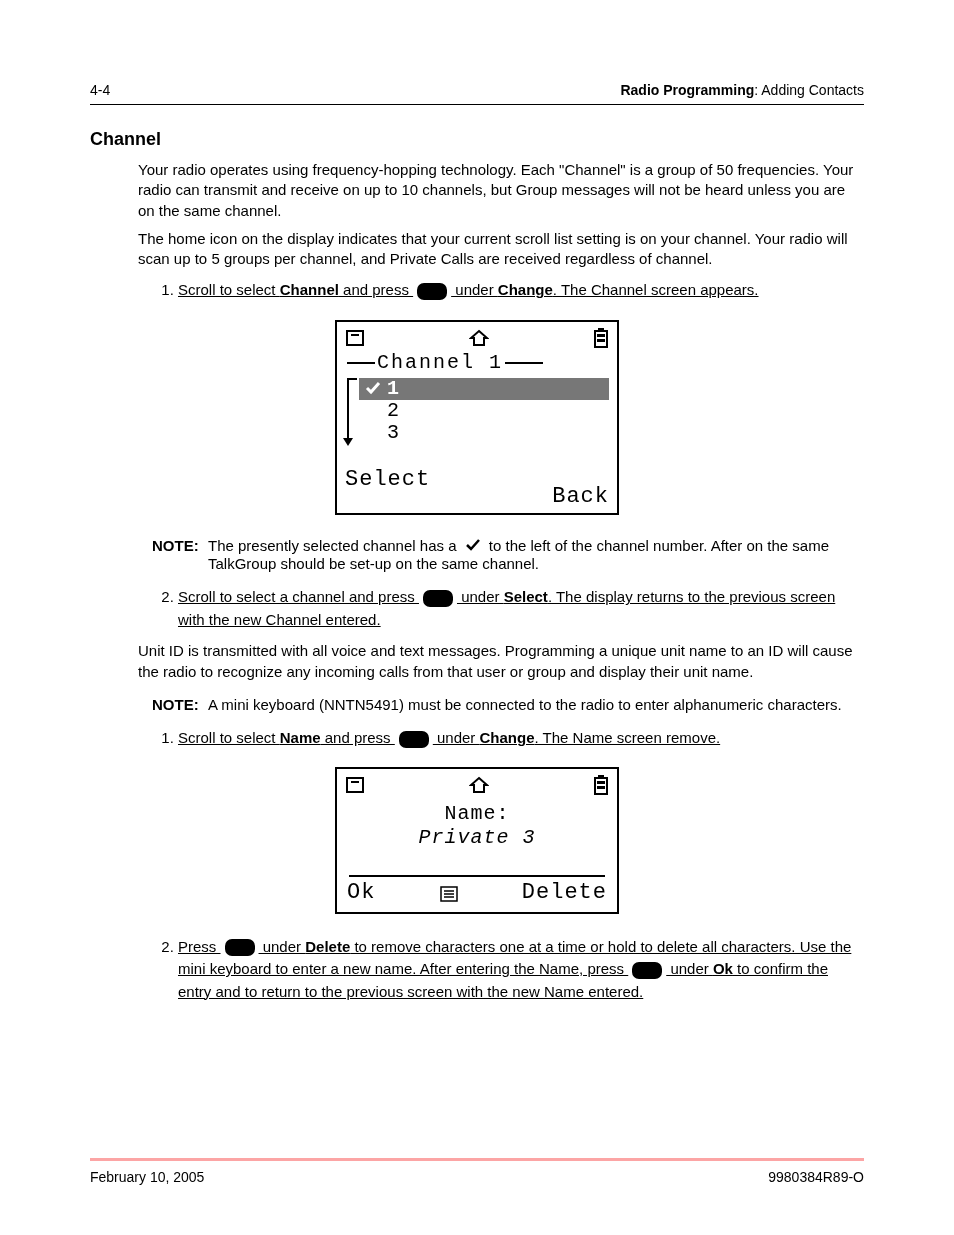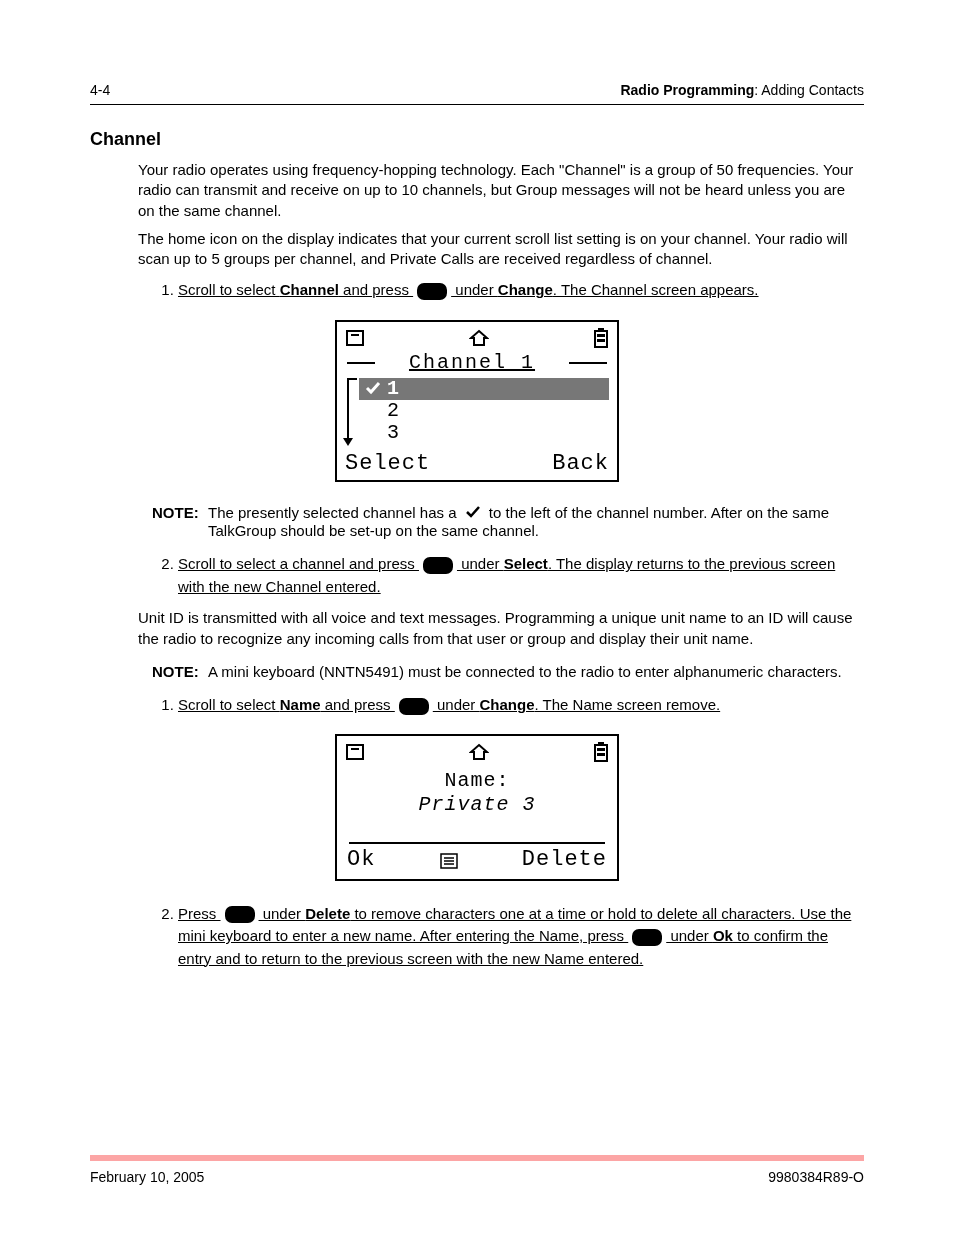--- a/index.html
+++ b/index.html
@@ -77,23 +77,22 @@
     justify-content: space-between;
     align-items: center;
     padding: 4px 8px 0 8px;
     height: 24px;
   }
   .rs-icon { display: inline-flex; align-items: center; justify-content: center; }
   .rs-body { padding: 0 8px 4px 8px; }
   .rs-title-row {
     display: flex;
     align-items: center;
-    justify-content: space-between;
+    justify-content: flex-start;
     margin: 2px 0 4px 0;
-    text-decoration: underline;
   }
   .rs-title-row .line { flex-grow: 0; width: 28px; border-top: 2px solid #000; margin: 0 2px; }
   .rs-title-row .line.right { width: 38px; }
   .rs-list-container { position: relative; padding-left: 14px; padding-bottom: 4px; }
   .rs-list-scroll {
     position: absolute;
     left: 2px; top: 0; bottom: 4px;
     width: 8px;
     border-left: 2px solid #000;
   }
@@ -131,21 +130,21 @@
     justify-content: space-between;
     align-items: center;
     padding: 0 10px 6px 10px;
     font-size: 22px;
   }
   .rs-name-softkeys .mid-icon { font-size: 16px; }
   .footer-line {
     position: absolute;
     left: 90px; right: 90px;
     bottom: 50px;
-    border-top: 6px solid #fca5a5;
+    border-top: 3px solid #fca5a5;
     padding-top: 8px;
     display: flex;
     justify-content: space-between;
     font-size: 14px;
   }
 </style>
 </head>
 <body>
 
 <div class="page">
@@ -205,21 +204,21 @@
               </svg>
           </span>
           <span>1</span>
         </div>
         <div class="rs-list-item">2</div>
         <div class="rs-list-item">3</div>
       </div>
     </div>
     <div class="rs-softkeys">
       <span style="letter-spacing:1px;">Select</span>
-      <span style="letter-spacing:1px;">Back</span>
+      <span style="letter-spacing:1px;margin-top:33px;">Back</span>
     </div>
   </div>
 
   <div class="note-block">
     <span class="note-label">NOTE:</span>
     <span class="note-body">
       <span>The presently selected channel has a </span>
       <span class="check-inline">
         <svg width="16" height="14" viewBox="0 0 16 14">
             <path d="M2 7 L6 11 L14 2" stroke="#000" stroke-width="2.5" fill="none"></path>

